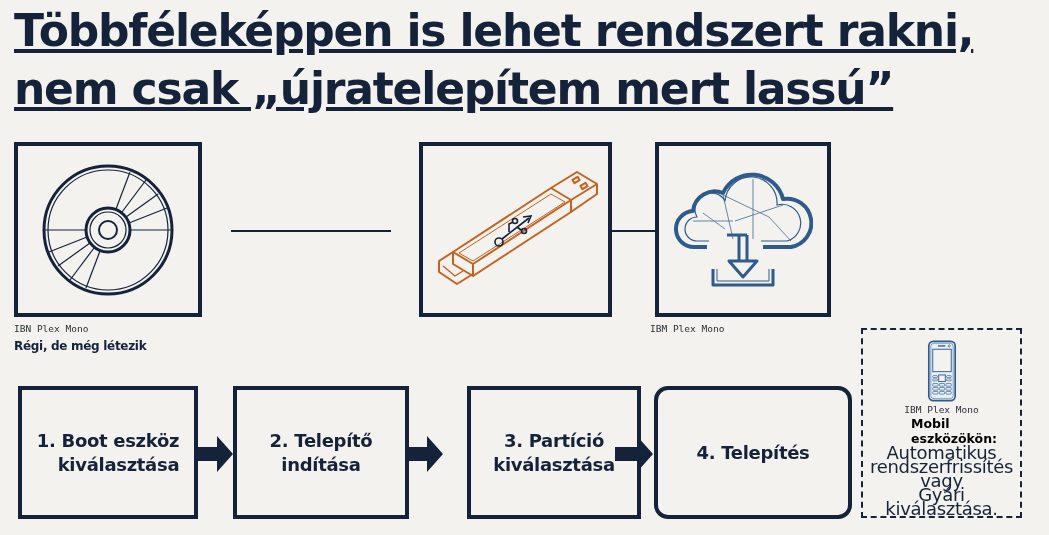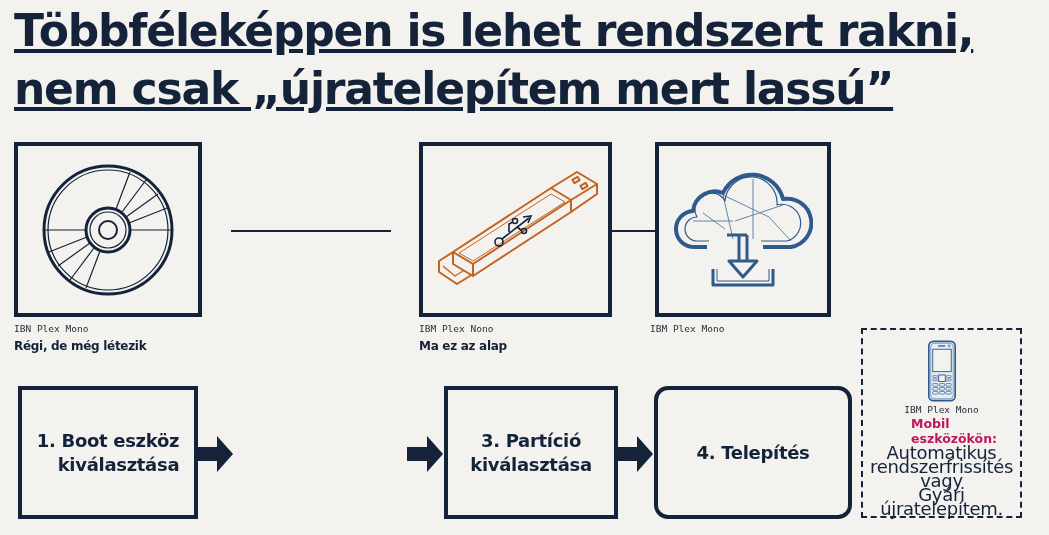--- a/index.html
+++ b/index.html
@@ -52,21 +52,21 @@
       border: 2px dashed #14233a;
       display: flex; flex-direction: column; align-items: center;
     }
     .mobile-box .phone { margin-top: 10px; }
     .mobile-box .mono {
       font-family: "DejaVu Sans Mono", "Liberation Mono", monospace;
       font-size: 9.5px; color: #2a2f38; margin-top: 2px; line-height: 12px;
     }
     .mobile-box .heading {
       font-family: "DejaVu Sans", sans-serif; font-weight: bold; font-size: 12.5px;
-      line-height: 15px; color: #be185d; margin-left: 48px;
+      line-height: 15px; color: #000000; margin-left: 48px;
     }
     .mobile-box .body {
       font-family: "DejaVu Sans", sans-serif; font-size: 18px; line-height: 14px;
       color: #14233a; text-align: center; letter-spacing: -0.3px;
     }
   </style>
 </head>
 <body>
 
 <div class="stage">
@@ -126,24 +126,20 @@
         <circle cx="68" cy="82" r="4"></circle>
         <line x1="71" y1="79" x2="98" y2="58"></line>
         <polyline points="92,57 100,56 97,63"></polyline>
         <path d="M78 72 L78 64 L82 62"></path>
         <circle cx="84" cy="61" r="2.5"></circle>
         <path d="M86 67 L90 70"></path>
         <circle cx="93" cy="71" r="2.5"></circle>
       </g>
     </svg>
   </div>
-  <div class="caption" style="left:419px; top:323px; width:193px;">
-    <span class="mono">IBM Plex Nono</span>
-    <span class="label">Ma ez az alap</span>
-  </div>
 
   <div class="hline" style="left:612px; top:230px; width:44px;"></div>
 
   <div class="icon-box" style="left:655px; top:142px; width:176px; height:175px;">
     <svg width="140" height="130" viewBox="0 0 140 130">
       <g fill="none" stroke="#2e5b8c" stroke-linejoin="round">
         <path d="M34 82 L22 82 A18 18 0 0 1 20 46 A22 22 0 0 1 50 28 A32 32 0 0 1 110 34 A22 22 0 0 1 118 82 L90 82" stroke-width="4"></path>
         <path d="M36 76 L24 76 A12 12 0 0 1 24 52 A16 16 0 0 1 52 36 A26 26 0 0 1 104 40 A16 16 0 0 1 114 76 L88 76" stroke-width="1.2"></path>
         <g stroke-width="0.9" opacity="0.8">
           <line x1="50" y1="30" x2="60" y2="74"></line>
@@ -167,25 +163,31 @@
   <div class="step" style="left:18px; top:386px; width:180px; height:133px;text-align:right;">
     <div>
       <span>1. Boot eszköz</span>
       <span>kiválasztása</span>
     </div>
   </div>
   <svg class="arrow" style="left:197px; top:436px;" width="38" height="36" viewBox="0 0 38 36">
     <path d="M0 11 L20 11 L20 0 L36 18 L20 36 L20 25 L0 25 Z" fill="#14233a"></path>
   </svg>
 
+  <div class="step" style="left:233px; top:386px; width:176px; height:133px;">
+    <div>
+      <span>2. Telepítő</span>
+      <span>indítása</span>
+    </div>
+  </div>
   <svg class="arrow" style="left:407px; top:436px;" width="38" height="36" viewBox="0 0 38 36">
     <path d="M0 11 L20 11 L20 0 L36 18 L20 36 L20 25 L0 25 Z" fill="#14233a"></path>
   </svg>
 
-  <div class="step" style="left:444px; top:386px; width:174px; height:133px;">
+  <div class="step" style="left:467px; top:386px; width:174px; height:133px;">
     <div>
       <span>3. Partíció</span>
       <span>kiválasztása</span>
     </div>
   </div>
   <svg class="arrow" style="left:615px; top:436px;" width="40" height="36" viewBox="0 0 40 36">
     <path d="M0 11 L22 11 L22 0 L38 18 L22 36 L22 25 L0 25 Z" fill="#14233a"></path>
   </svg>
 
   <div class="step" style="left:654px; top:386px; width:198px; height:133px;border-radius:14px;">
@@ -216,17 +218,17 @@
         <rect x="8" y="78" width="8" height="4" rx="1" stroke-width="1"></rect>
         <rect x="18" y="78" width="8" height="4" rx="1" stroke-width="1"></rect>
         <rect x="28" y="78" width="8" height="4" rx="1" stroke-width="1"></rect>
       </g>
     </svg>
     <div class="mono">IBM Plex Mono</div>
     <div class="heading">Mobil eszközökön:</div>
     <div class="body">
       <div>Automatikus</div>
       <div>rendszerfrissítés vagy</div>
-      <div>Gyári újratelepítem.</div>
+      <div>Gyári kiválasztása.</div>
     </div>
   </div>
 
 </div>
 
 </body></html>

